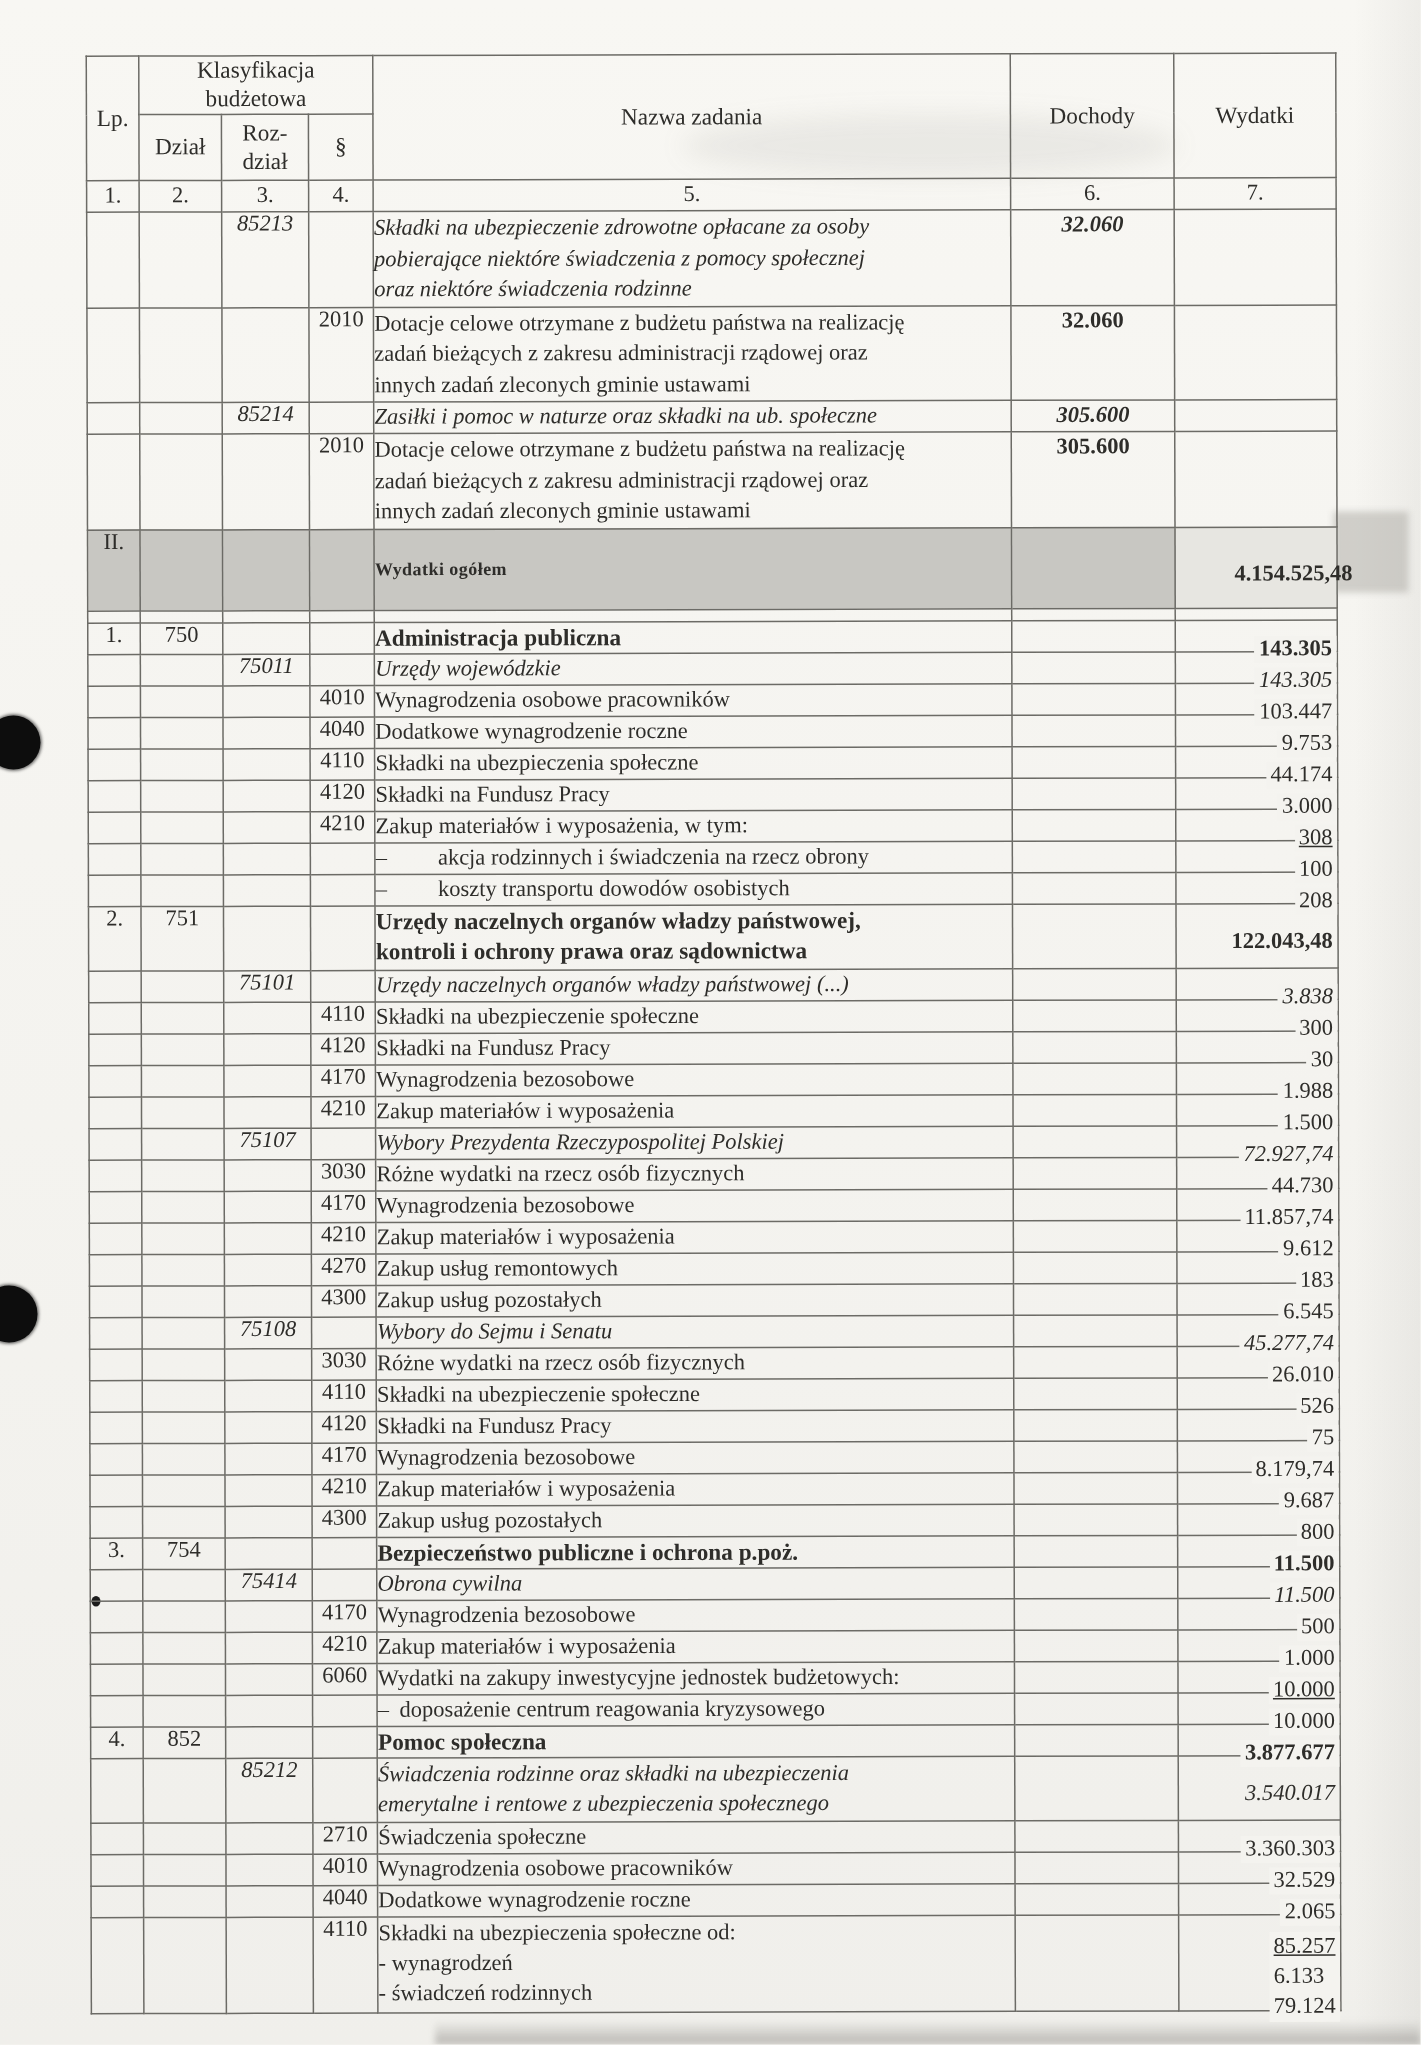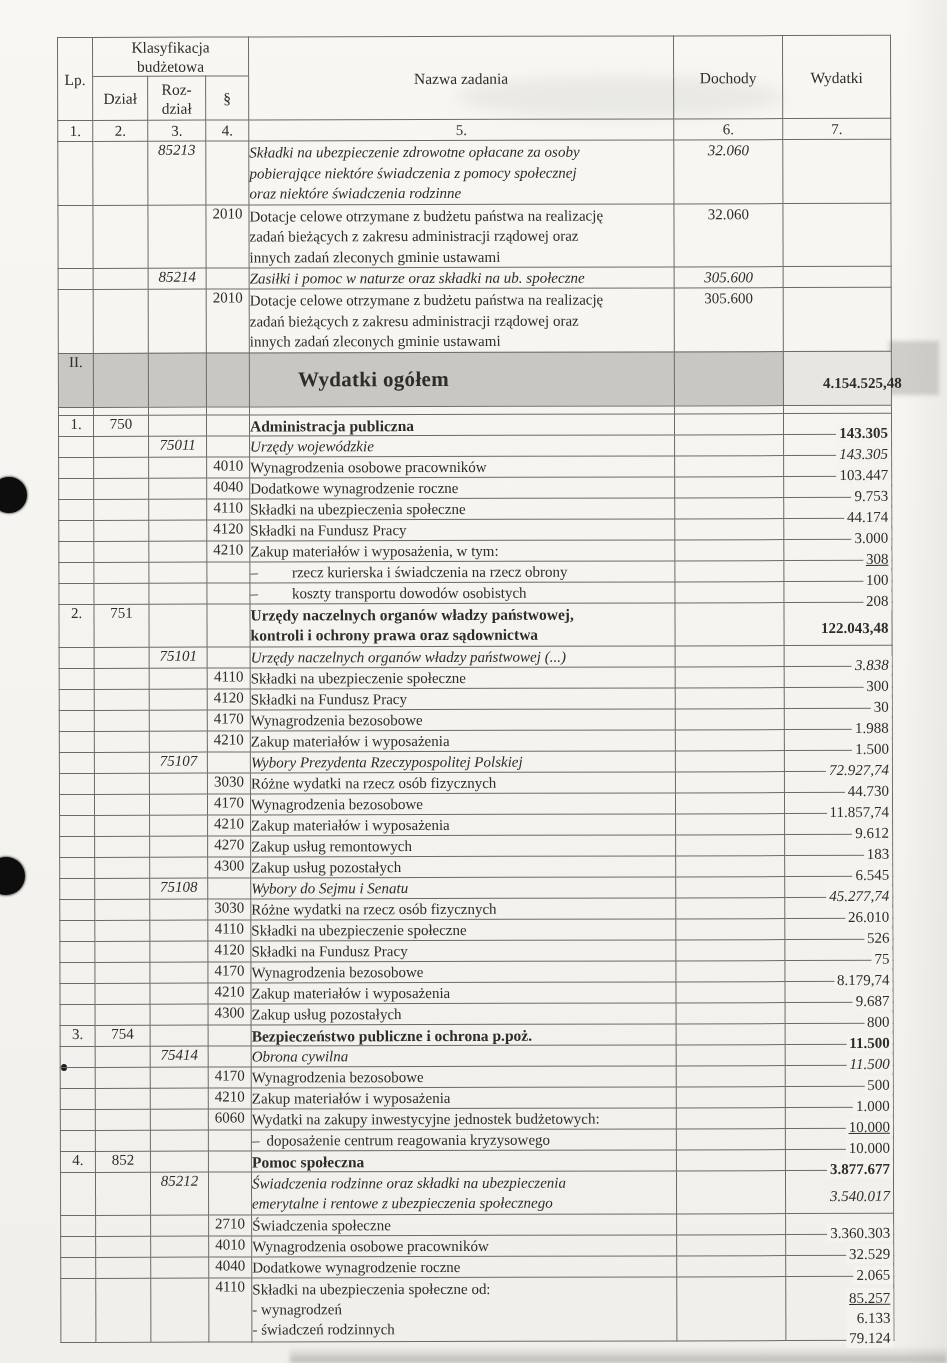--- a/index.html
+++ b/index.html
@@ -53,39 +53,39 @@
   .nm{white-space:pre-line;line-height:20.5px;padding-top:1px;}
   tr.r1 .nm{white-space:nowrap;line-height:19px;}
   .name-bold .nm{font-weight:bold;font-size:15.5px;}
   .name-italic .nm{font-style:italic;}
   .dash-line{display:flex;line-height:19px;padding-top:1px;}
   .dash-line .dash{flex:0 0 auto;}
   .dash-line.wide .dash{margin-right:34px;}
   .dash-line.tight .dash{margin-right:7px;}
 
   .col-doch{text-align:center;}
-  .doch{display:inline-block;padding-top:2px;}
+  .doch{display:inline-block;padding-top:2px;font-weight:bold;}
   .doch.i{font-style:italic;}
 
   .col-wyd{text-align:right;padding-right:5px;}
   .amt{display:inline-block;position:relative;top:10px;z-index:3;
     background:#f4f3ef;padding:0 3px;line-height:18px;}
   .amt.b{font-weight:bold;}
   .amt.i{font-style:italic;}
   .amt.ul{text-decoration:underline;}
   .amt-stack{display:inline-block;position:relative;top:11px;z-index:3;
-    background:#f4f3ef;padding:0 3px;line-height:20px;text-align:right;}
+    background:#f4f3ef;padding:0 3px;line-height:20px;text-align:left;}
   .amt-stack .ul{text-decoration:underline;}
 
   tr.tall2 .col-wyd{vertical-align:middle;text-align:right;}
   tr.tall2 .amt{top:4px;background:transparent;}
 
   tr.shaded td{background:#c8c7c2;}
   tr.shaded td.col-wyd{background:#e7e6e1;vertical-align:middle;padding-left:36px;}
-  tr.shaded .nm{font-weight:bold;font-size:21px;letter-spacing:.3px;padding-top:0;margin-left:48px;}
+  tr.shaded .nm{font-weight:bold;font-size:12px;letter-spacing:.3px;padding-top:0;}
   tr.shaded .col-name{vertical-align:middle;}
   tr.shaded .amt{top:5px;background:transparent;font-weight:600;}
 
   tr.tall3v .col-name div{line-height:20px;}
   tr.tall3v .col-name div:first-child{padding-top:1px;}
 </style>
 </head>
 <body>
 
 <div class="page">
@@ -281,21 +281,21 @@
           <td class="col-wyd"><span class="amt ul">308</span></td>
         </tr>
         <tr class="r1">
           <td class="col-lp"></td>
           <td class="col-dzial"></td>
           <td class="col-roz"></td>
           <td class="col-par"></td>
           <td class="col-name">
             <div class="dash-line wide">
               <span class="dash">–</span>
-              <span>rzecz kurierska i świadczenia na rzecz obrony</span>
+              <span>akcja rodzinnych i świadczenia na rzecz obrony</span>
             </div>
           </td>
           <td class="col-doch"></td>
           <td class="col-wyd"><span class="amt">100</span></td>
         </tr>
         <tr class="r1">
           <td class="col-lp"></td>
           <td class="col-dzial"></td>
           <td class="col-roz"></td>
           <td class="col-par"></td>

